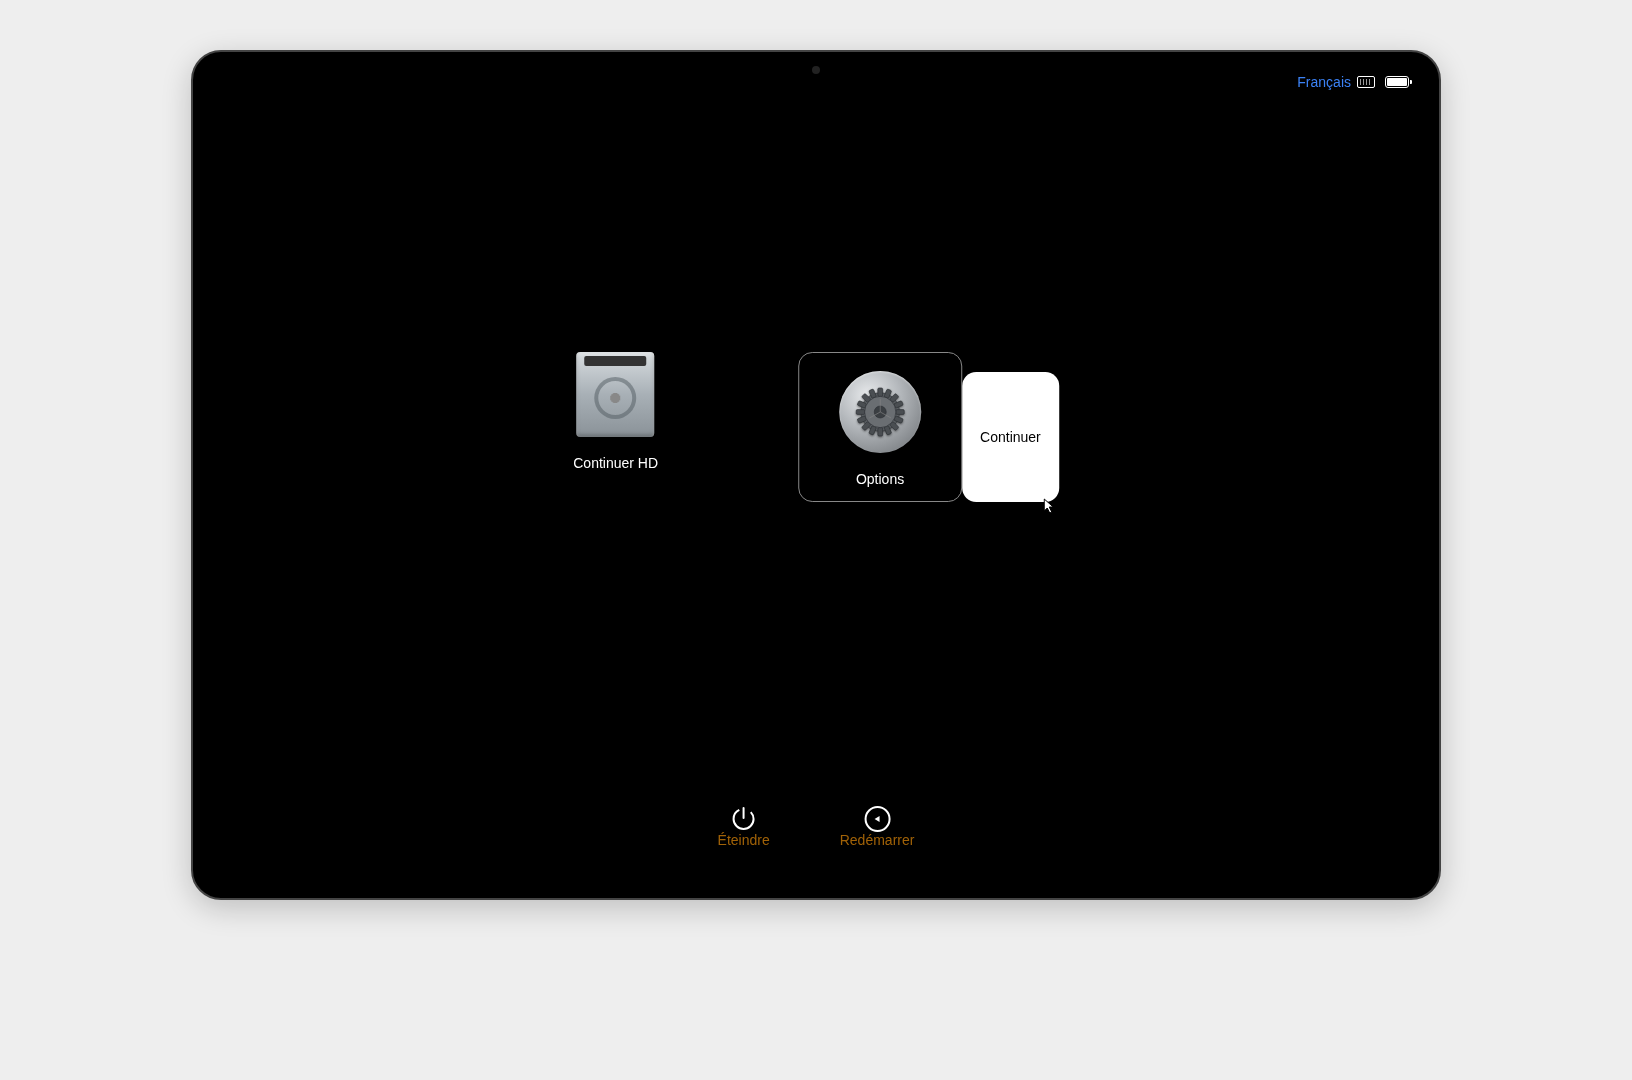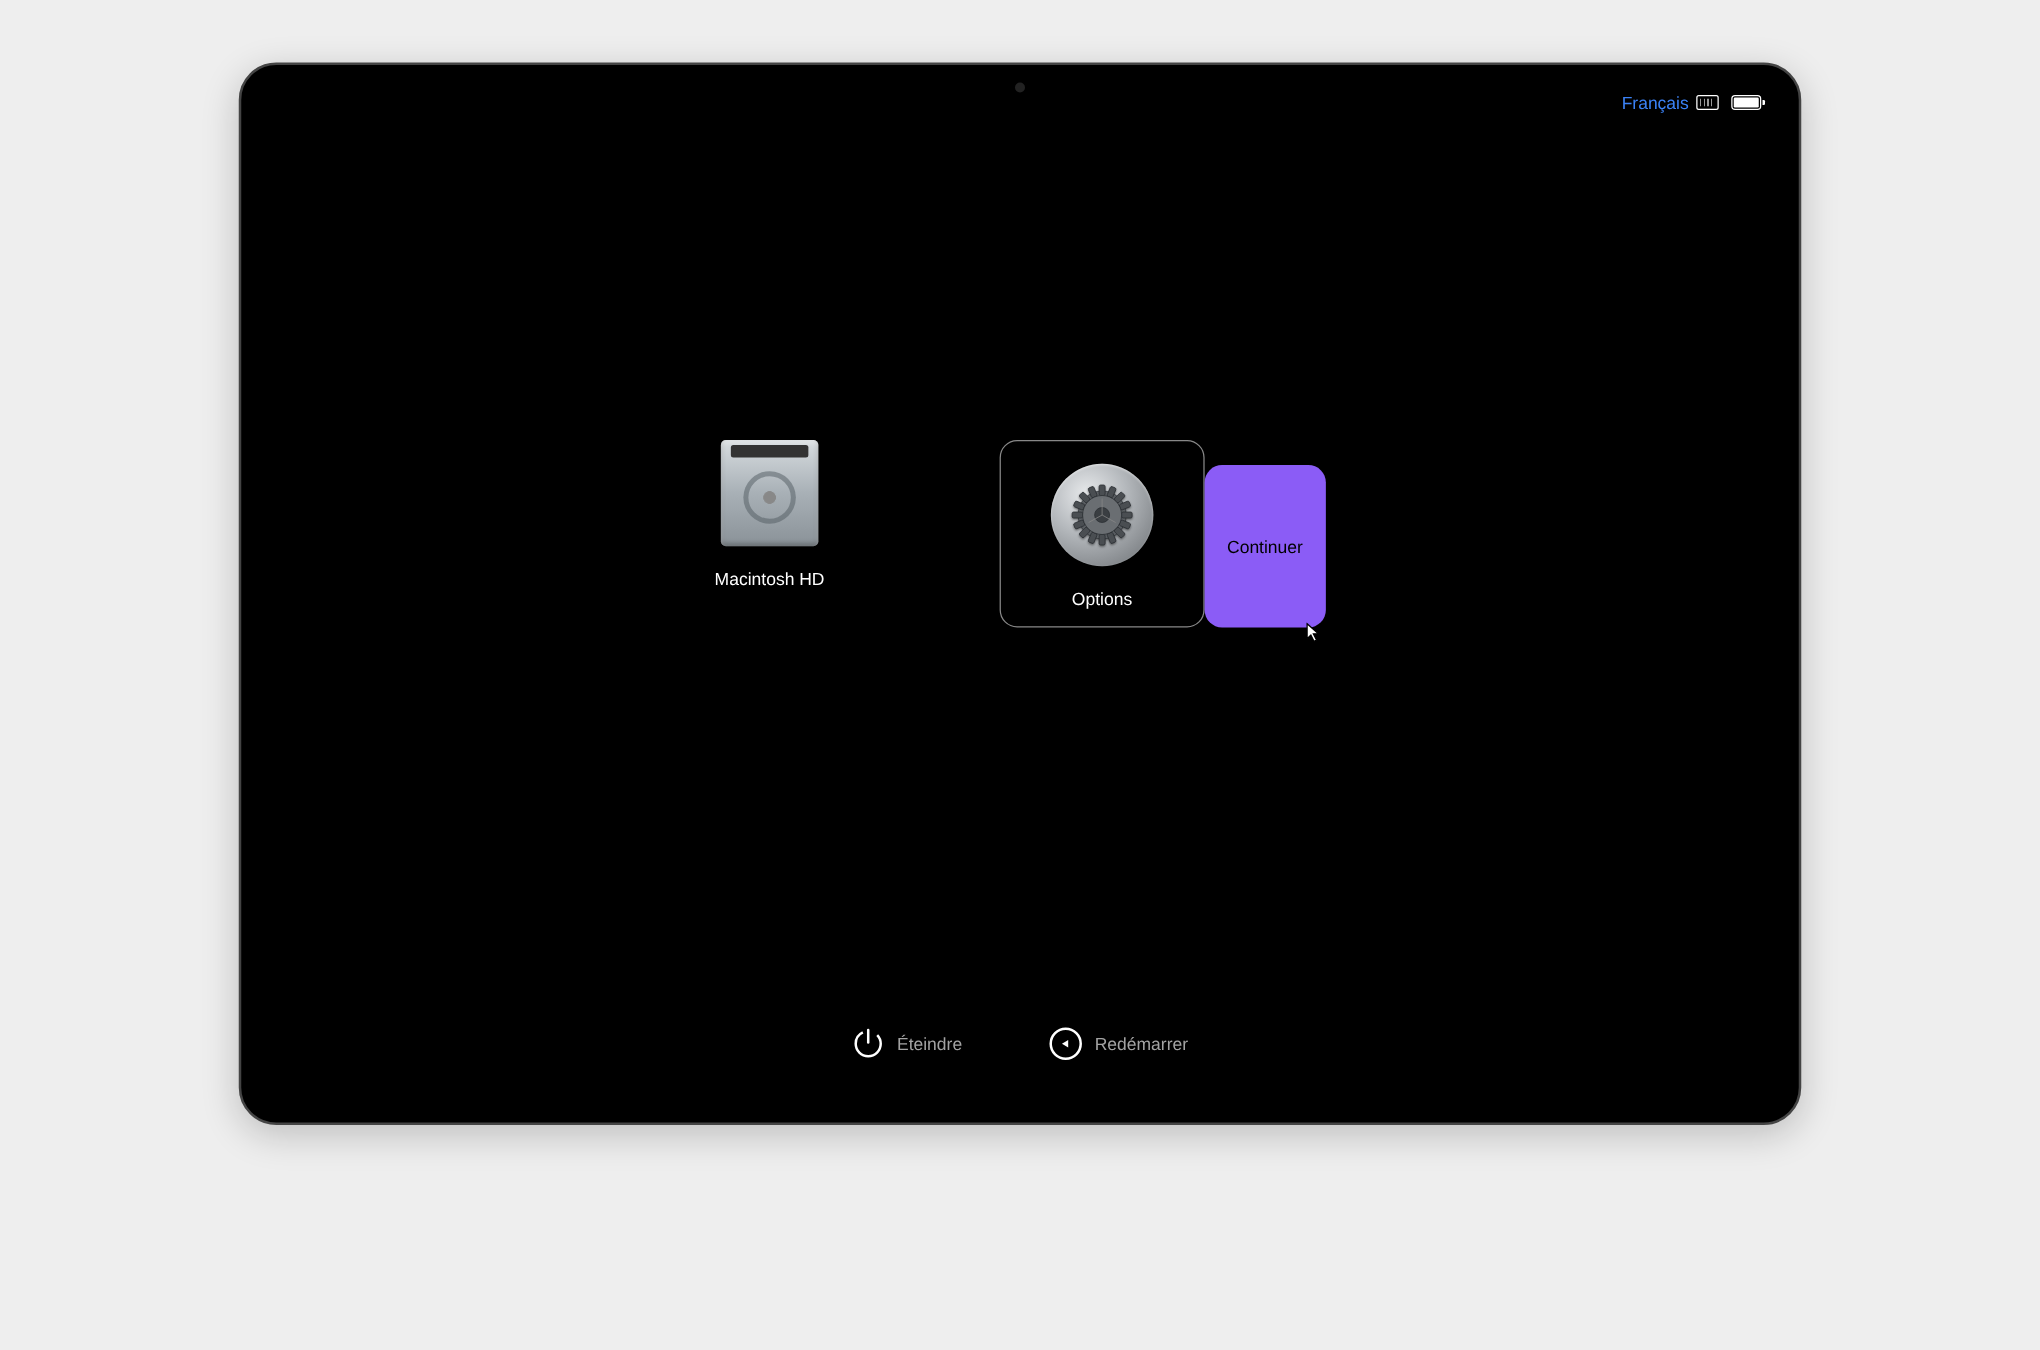--- a/index.html
+++ b/index.html
@@ -166,21 +166,21 @@
       height: 60px;
       filter: drop-shadow(0 1px 1px rgba(0,0,0,0.5));
     }
     .option-label {
       margin-top: 18px;
       font-size: 14px;
       color: #fff;
     }
     .continue-button {
       margin-top: 20px;
-      background: #8b5cf6;
+      background: #ffffff;
       color: #000;
       border: none;
       padding: 4px 18px;
       border-radius: 14px;
       font-size: 14px;
       cursor: pointer;
       position: relative;
     }
     .cursor {
       position: absolute;
@@ -193,24 +193,23 @@
     .bottom-actions {
       position: absolute;
       bottom: 50px;
       left: 50%;
       transform: translateX(-50%);
       display: flex;
       gap: 70px;
     }
     .bottom-action {
       display: flex;
-      flex-direction: row;
-      align-items: center;
-      color: #a3a3a3;
-      gap: 10px;
+      flex-direction: column;
+      align-items: center;
+      color: #a16207;
       cursor: pointer;
     }
     .action-icon-circle {
       width: 26px;
       height: 26px;
       border: 2px solid #fff;
       border-radius: 50%;
       display: flex;
       align-items: center;
       justify-content: center;
@@ -236,21 +235,21 @@
       <span class="keyboard-icon"></span>
     </div>
     <div class="battery-icon">
       <div class="battery-fill"></div>
     </div>
   </div>
 
   <div class="boot-options">
     <div class="boot-option">
       <div class="disk-icon"></div>
-      <div class="option-label">Macintosh HD</div>
+      <div class="option-label">Continuer HD</div>
     </div>
 
     <div class="option-wrapper">
       <div class="boot-option-selected">
         <div class="boot-option-inner">
           <div class="gear-icon-container">
             <svg class="gear-svg" viewBox="0 0 100 100">
               <g fill="#4a4e52" stroke="#2a2e32" stroke-width="1">
                 <circle cx="50" cy="50" r="32" fill="#5a5e62"></circle>
                 <g>

